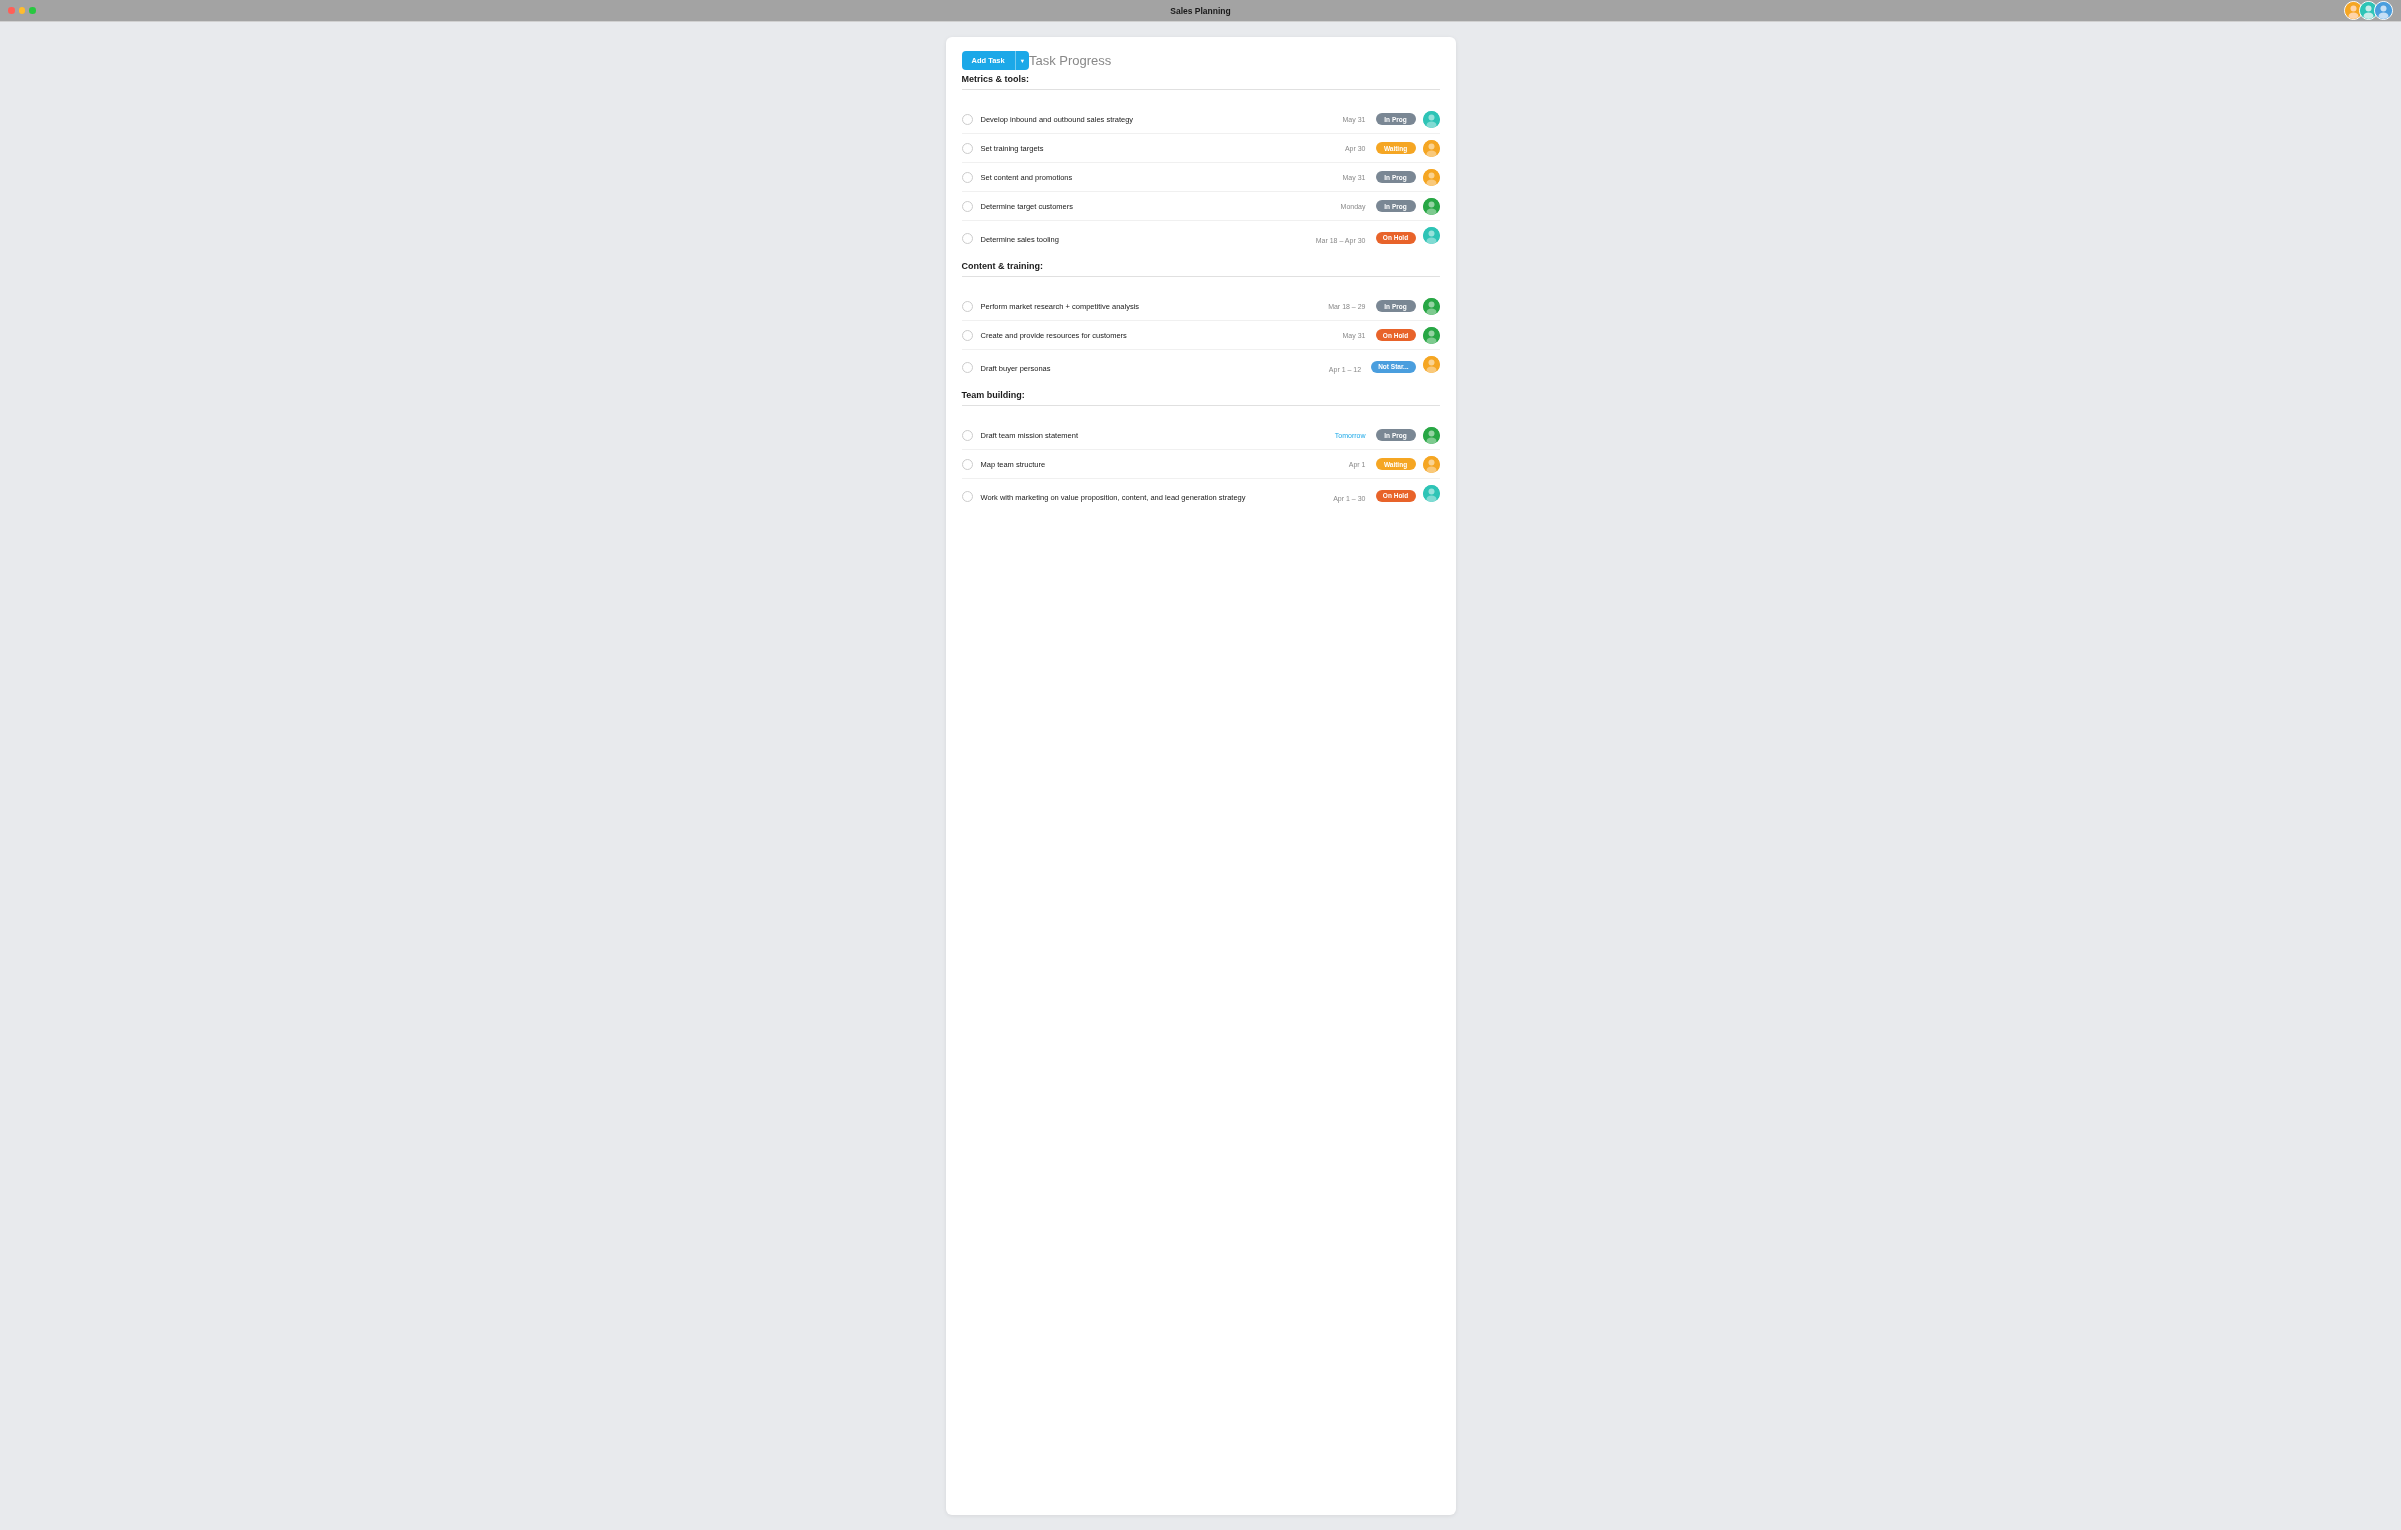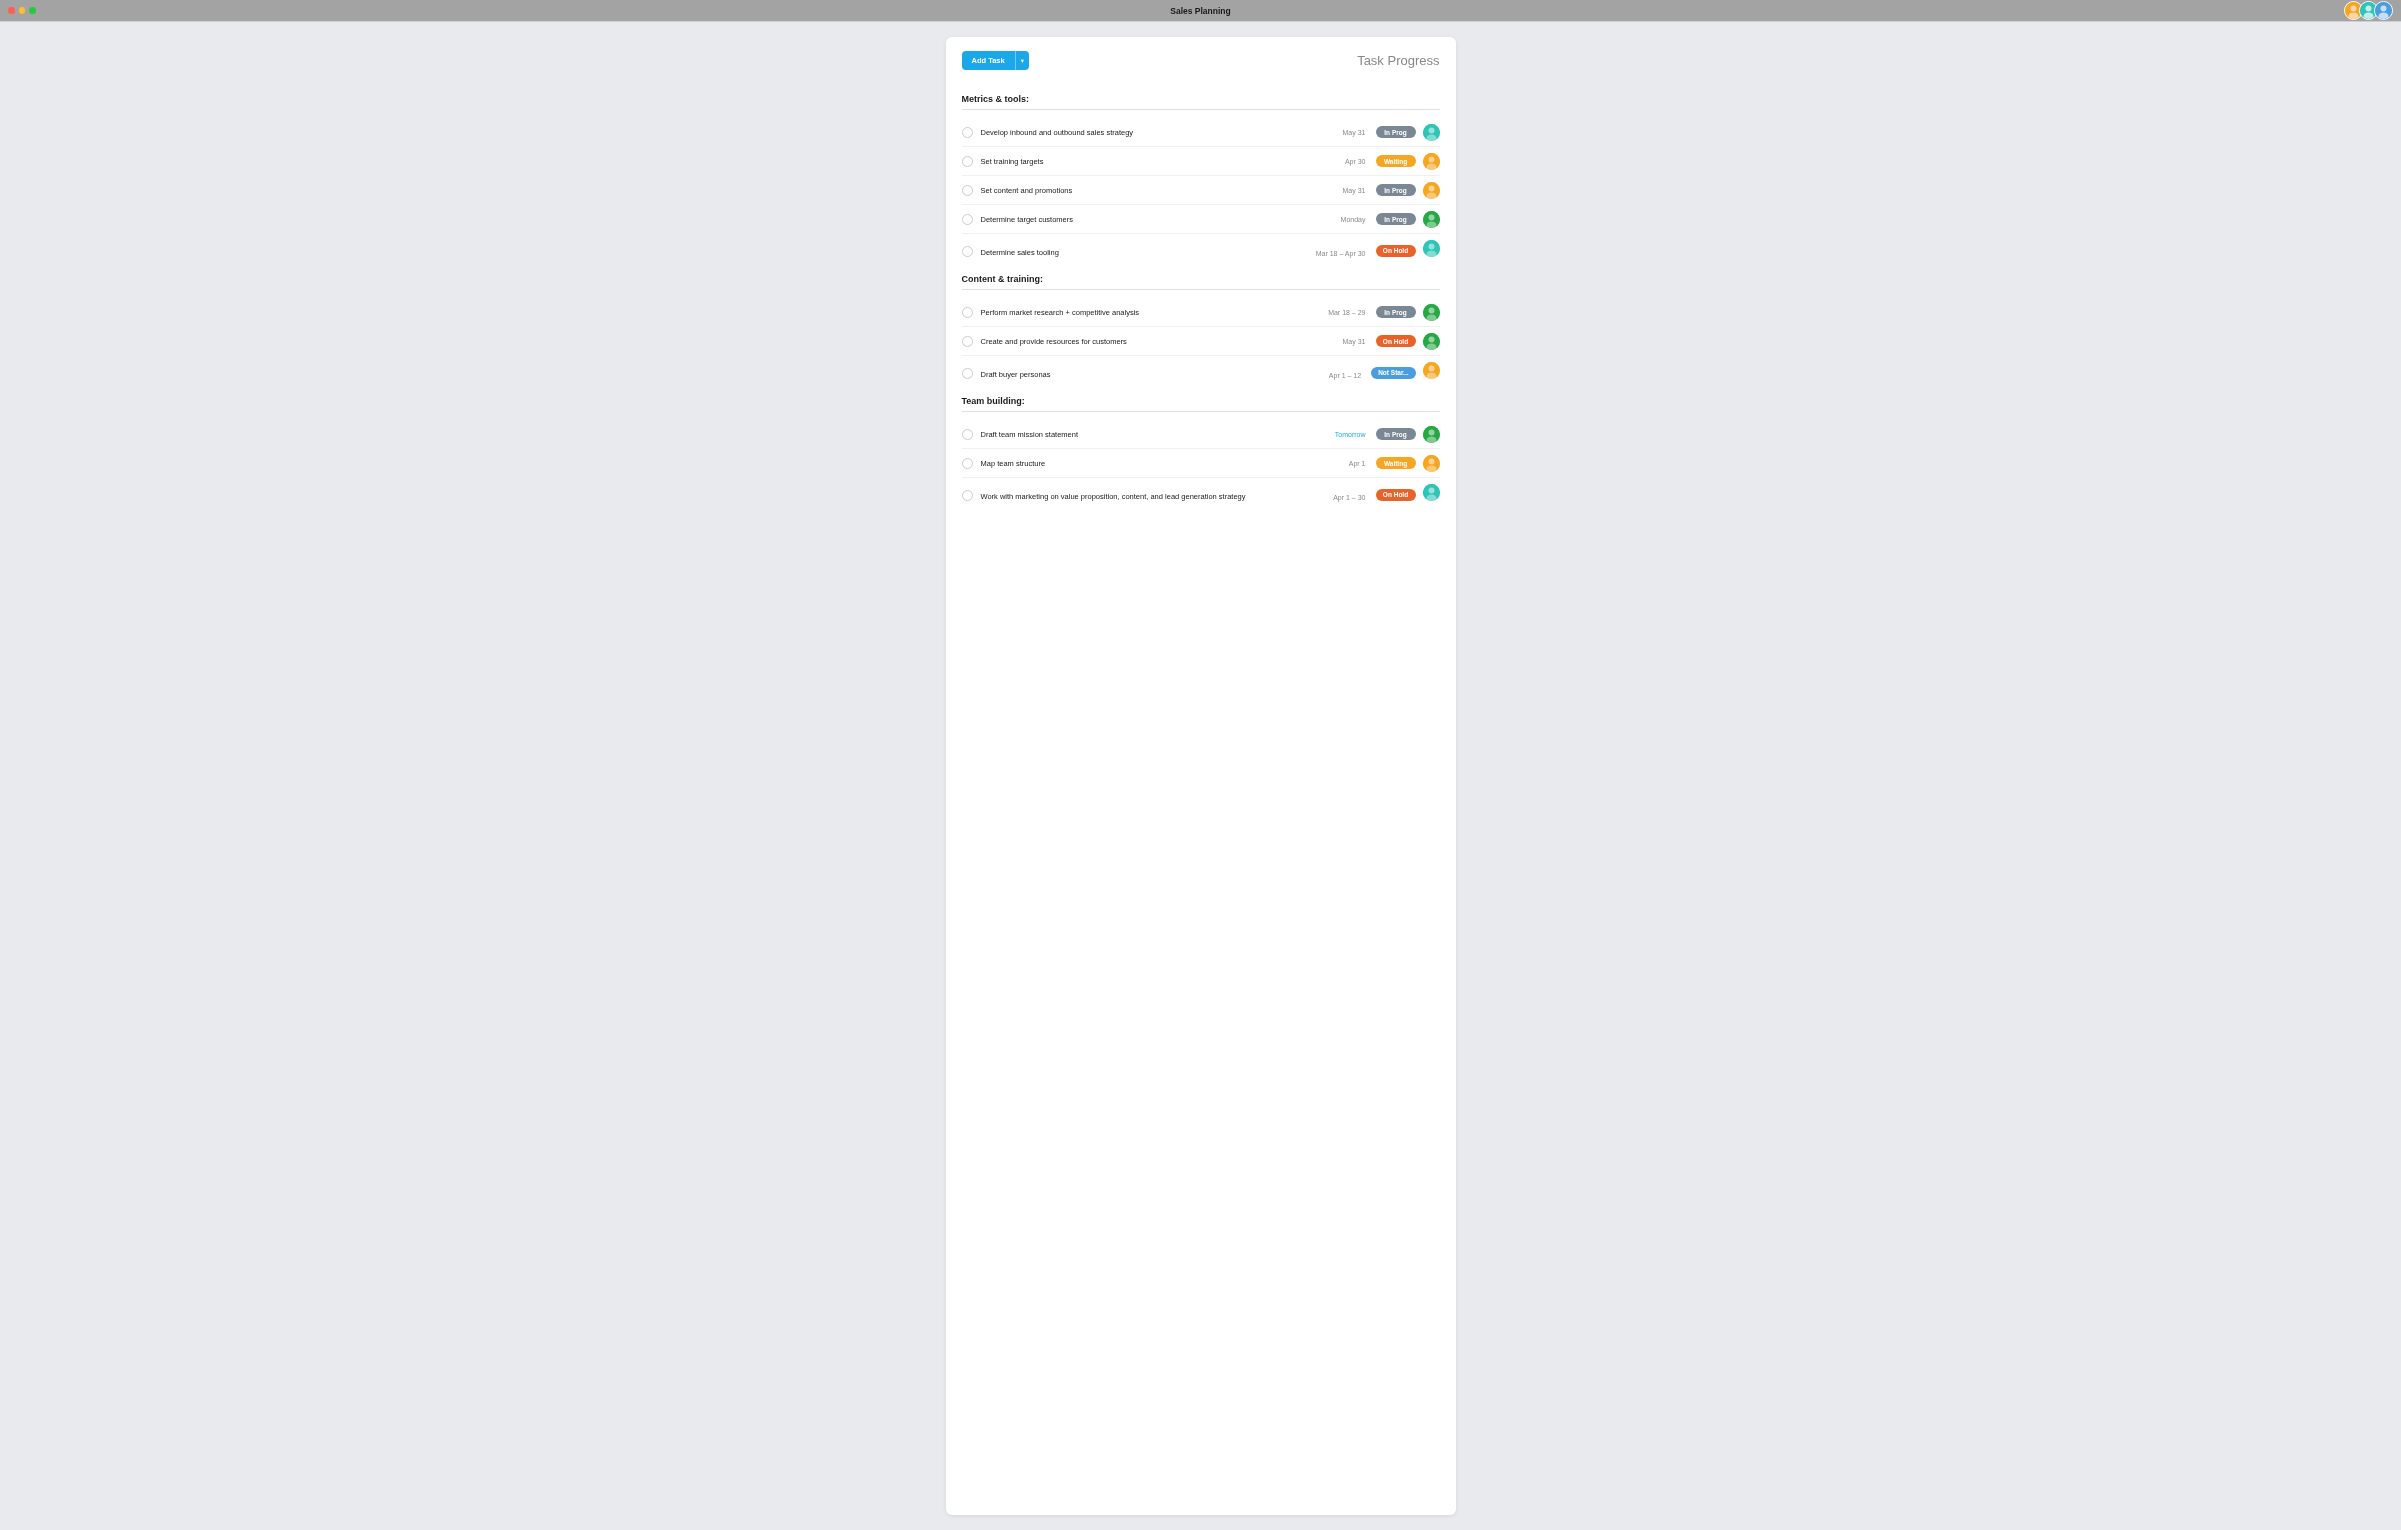--- a/index.html
+++ b/index.html
@@ -81,22 +81,22 @@
       border-radius: 6px;
       width: 100%;
       max-width: 510px;
       padding: 14px 16px;
       box-shadow: 0 1px 4px rgba(0,0,0,0.08);
     }
 
     .card-header {
       display: flex;
       align-items: center;
-      justify-content: space-between;
-      margin-bottom: 24px;
+      justify-content: flex-start;
+      margin-bottom: 4px;
     }
 
     .add-task-btn-group {
       display: flex;
       align-items: center;
       border-radius: 4px;
       overflow: hidden;
     }
 
     .add-task-btn {
@@ -131,21 +131,21 @@
     .section {
       margin-bottom: 12px;
     }
 
     .section-header {
       font-size: 9px;
       font-weight: 700;
       color: #1a1a1a;
       padding-bottom: 5px;
       border-bottom: 0.8px solid #e0e0e0;
-      margin-bottom: 8px;
+      margin-bottom: 15px;
     }
 
     .task-row {
       display: flex;
       align-items: center;
       padding: 5.5px 0;
       border-bottom: 0.5px solid #f0f0f0;
     }
 
     .task-row:last-child {

